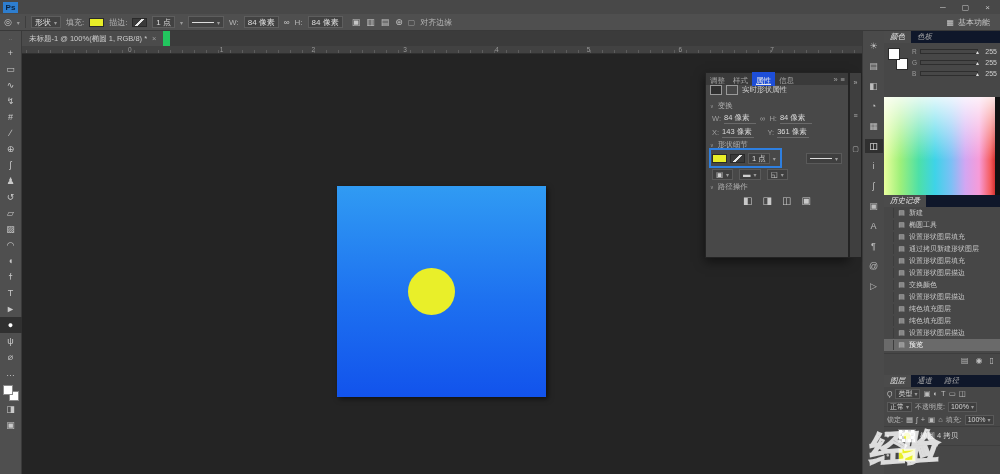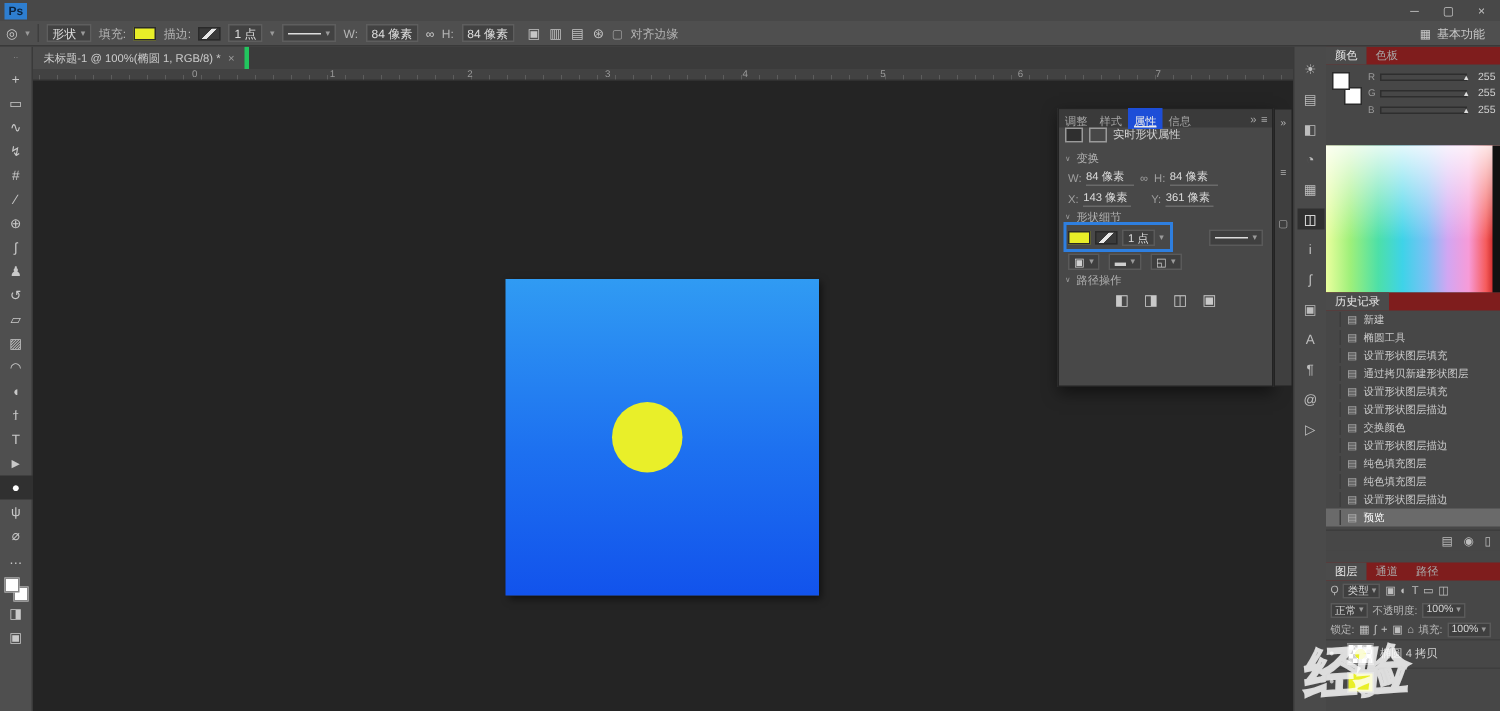--- a/index.html
+++ b/index.html
@@ -41,21 +41,21 @@
   .tool { width:22px; height:16px; display:flex; align-items:center; justify-content:center;
           font-size:9px; color:#c9c9c9; }
   .tool.sel { background:#303030; color:#fff; }
   .fgbg { position:relative; width:16px; height:16px; margin-top:4px; }
   .fgbg .bg-sw { position:absolute; right:0; bottom:0; width:10px; height:10px; background:#fff; border:1px solid #888; }
   .fgbg .fg-sw { position:absolute; left:0; top:0; width:10px; height:10px; background:#fff; border:1px solid #888; }
 
   
   .tabbar { position:absolute; left:22px; top:31px; width:840px; height:15px; background:#3b3b3b; }
   .doc-tab { display:inline-flex; height:15px; align-items:center; gap:5px; background:#4b4b4b;
-             border-right:3px solid #22c55e; padding:0 7px; font-size:7.5px; color:#cccccc; }
+             border-right:7px solid #22c55e; padding:0 7px; font-size:7.5px; color:#cccccc; }
   .doc-tab .close { color:#9f9f9f; }
   .ruler { position:absolute; left:22px; top:46px; width:840px; height:8px; background:#424242;
            border-bottom:1px solid #303030;
            background-image:repeating-linear-gradient(to right, #5d5d5d 0 1px, transparent 1px 12px);
            background-size:12px 4px; background-position:4px 4px; background-repeat:repeat-x; }
   .ruler-nums { display:flex; padding-left:106px; }
   .ruler-nums span { width:96px; font-size:6.5px; color:#9a9a9a; line-height:7px; }
   .pasteboard { position:absolute; left:22px; top:54px; width:840px; height:420px; background:#242424; }
   .doc { position:absolute; left:315px; top:132px; width:209px; height:211px;
          background:linear-gradient(180deg,#309bf3 0%, #1d70f0 55%, #1253ec 100%);
@@ -66,21 +66,21 @@
   
   .dock-strip { position:absolute; left:862px; top:31px; width:22px; bottom:0; background:#4a4a4a;
                 border-left:1px solid #3a3a3a; display:flex; flex-direction:column; align-items:center;
                 padding-top:8px; gap:6px; }
   .dock-icon { width:18px; height:14px; display:flex; align-items:center; justify-content:center;
                color:#bdbdbd; font-size:9px; }
   .dock-icon.act { background:#303030; color:#fff; }
 
   
   .panels { position:absolute; left:884px; top:31px; width:116px; bottom:0; background:#474747; }
-  .ptabs { height:12px; background:#7f1d1d; display:flex; font-size:7.5px; }
+  .ptabs { height:12px; background:#0f172a; display:flex; font-size:7.5px;font-style:italic; }
   .ptab { padding:1px 6px 0; color:#a8a8a8; }
   .ptab.act { background:#4b4b4b; color:#e8e8e8; }
 
   .color-panel { position:absolute; left:0; top:0; width:116px; height:172px; }
   .color-body { display:flex; padding:5px 3px 0 4px; gap:4px; }
   .cp-swatches { position:relative; width:20px; height:22px; }
   .cp-swatches .b { position:absolute; right:0; bottom:0; width:12px; height:12px; background:#fff; border:1px solid #2a2a2a; }
   .cp-swatches .f { position:absolute; left:0; top:0; width:12px; height:12px; background:#fff; border:1px solid #2a2a2a; }
   .sliders { flex:1; display:flex; flex-direction:column; gap:4px; }
   .slider-row { display:flex; align-items:center; gap:2px; }

